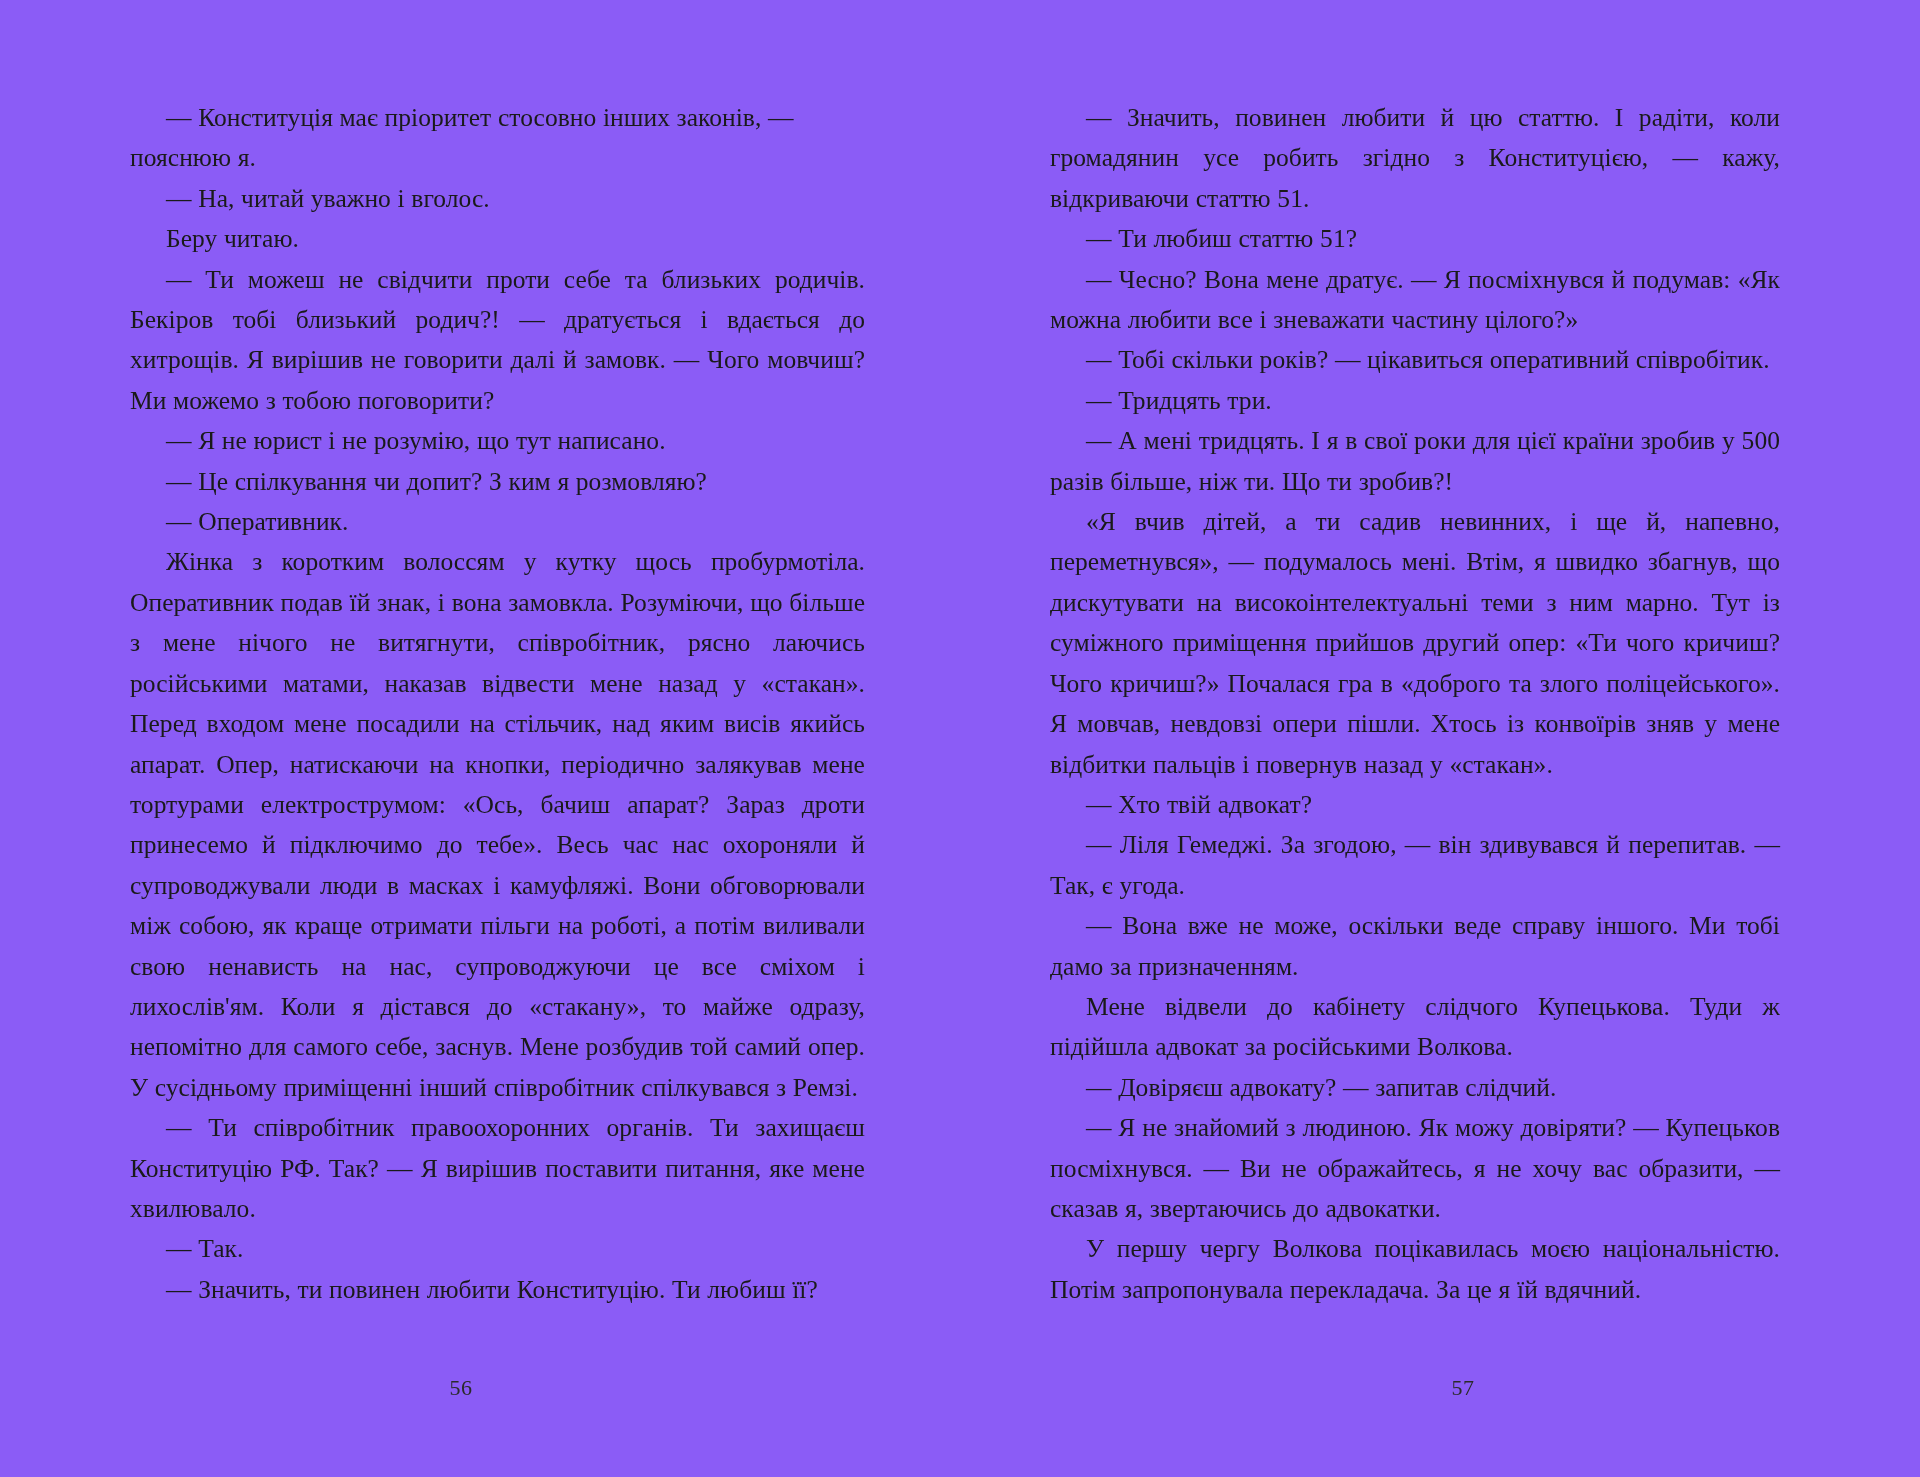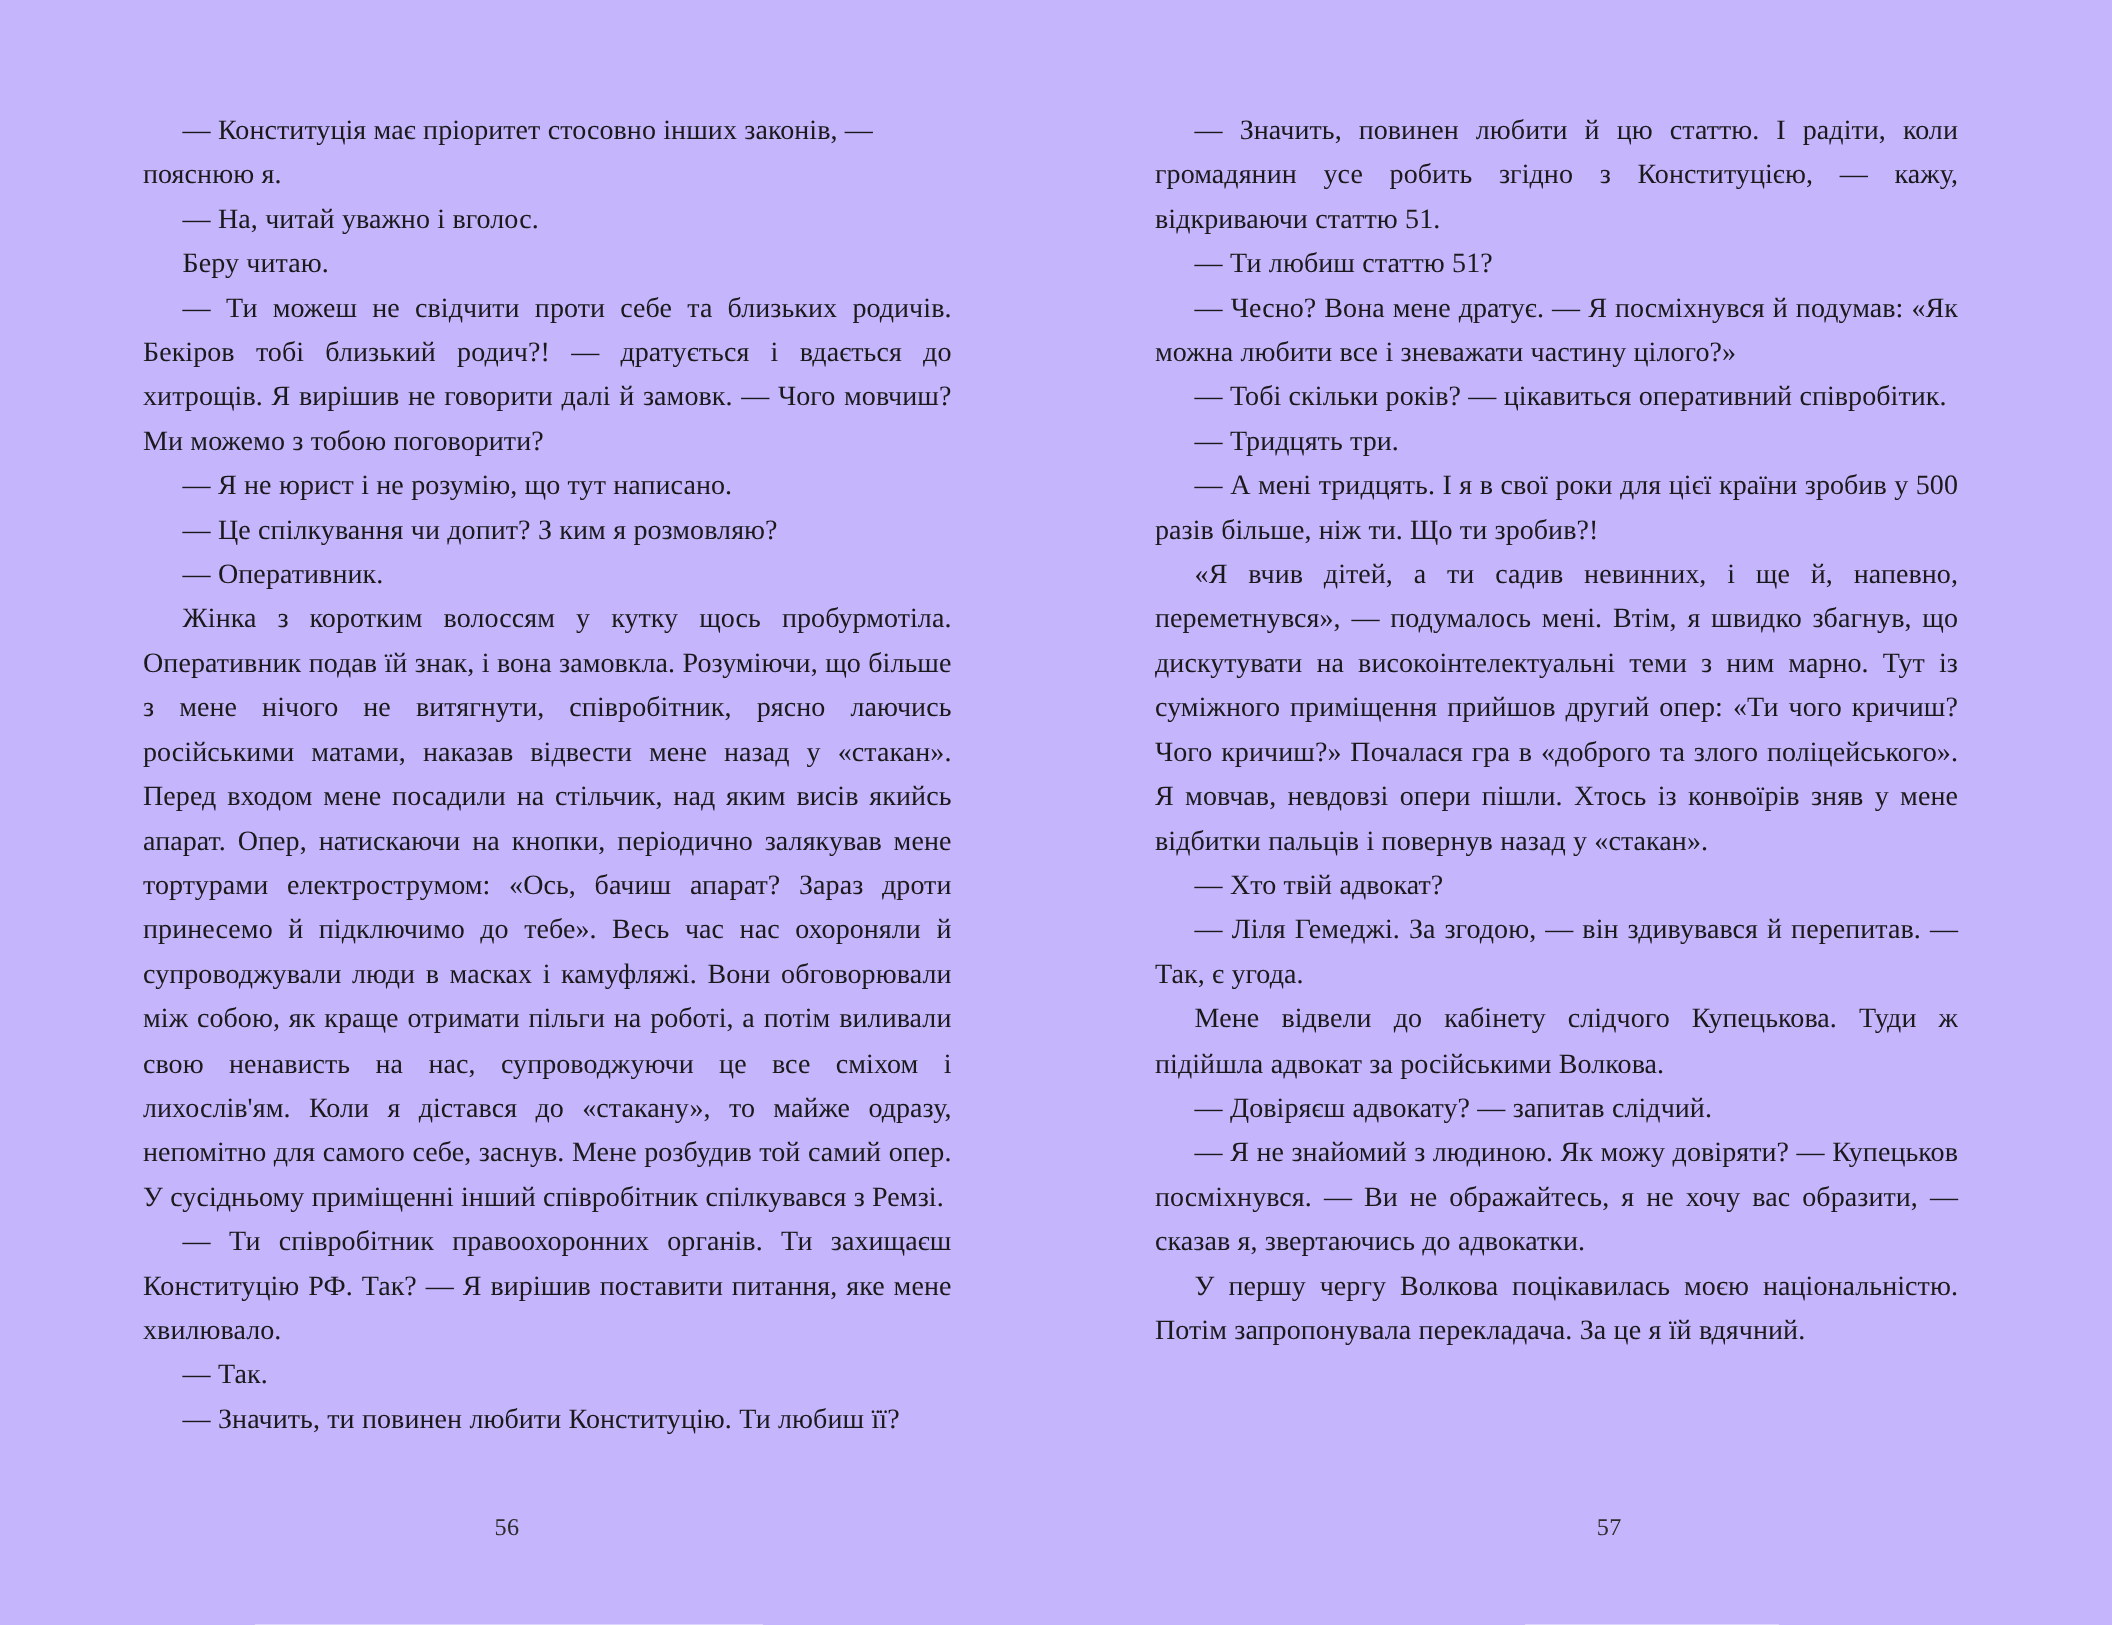--- a/index.html
+++ b/index.html
@@ -5,21 +5,21 @@
 <style>
   html, body {
     margin: 0;
     padding: 0;
     background: #ffffff;
   }
   .page-spread {
     position: relative;
     width: 1920px;
     height: 1477px;
-    background: #c4b5fd;
+    background: #8b5cf6;
     box-sizing: border-box;
     overflow: hidden;
     font-family: "Liberation Serif", "DejaVu Serif", serif;
   }
   .spread-inner {
     position: absolute;
     top: 0; left: 0;
     width: 1920px;
     height: 1477px;
     display: flex;
@@ -102,20 +102,21 @@
       <div class="text-column">
         <p class="para">— Значить, повинен любити й цю статтю. І радіти, коли громадянин усе робить згідно з Конституцією, — кажу, відкриваючи статтю 51.</p>
         <p class="para short">— Ти любиш статтю 51?</p>
         <p class="para">— Чесно? Вона мене дратує. — Я посміхнувся й подумав: «Як можна любити все і зневажати частину цілого?»</p>
         <p class="para">— Тобі скільки років? — цікавиться оперативний співробітик.</p>
         <p class="para short">— Тридцять три.</p>
         <p class="para">— А мені тридцять. І я в свої роки для цієї країни зробив у 500 разів більше, ніж ти. Що ти зробив?!</p>
         <p class="para">«Я вчив дітей, а ти садив невинних, і ще й, напевно, переметнувся», — подумалось мені. Втім, я швидко збагнув, що дискутувати на високоінтелектуальні теми з ним марно. Тут із суміжного приміщення прийшов другий опер: «Ти чого кричиш? Чого кричиш?» Почалася гра в «доброго та злого поліцейського». Я мовчав, невдовзі опери пішли. Хтось із конвоїрів зняв у мене відбитки пальців і повернув назад у «стакан».</p>
         <p class="para short">— Хто твій адвокат?</p>
         <p class="para">— Ліля Гемеджі. За згодою, — він здивувався й перепитав. — Так, є угода.</p>
+        <p class="para">— Вона вже не може, оскільки веде справу іншого. Ми тобі дамо за призначенням.</p>
         <p class="para">Мене відвели до кабінету слідчого Купецькова. Туди ж підійшла адвокат за російськими Волкова.</p>
         <p class="para short">— Довіряєш адвокату? — запитав слідчий.</p>
         <p class="para">— Я не знайомий з людиною. Як можу довіряти? — Купецьков посміхнувся. — Ви не ображайтесь, я не хочу вас образити, — сказав я, звертаючись до адвокатки.</p>
         <p class="para">У першу чергу Волкова поцікавилась моєю національністю. Потім запропонувала перекладача. За це я їй вдячний.</p>
       </div>
       <div class="page-footer">
         <span class="folio">57</span>
       </div>
     </div>
 

